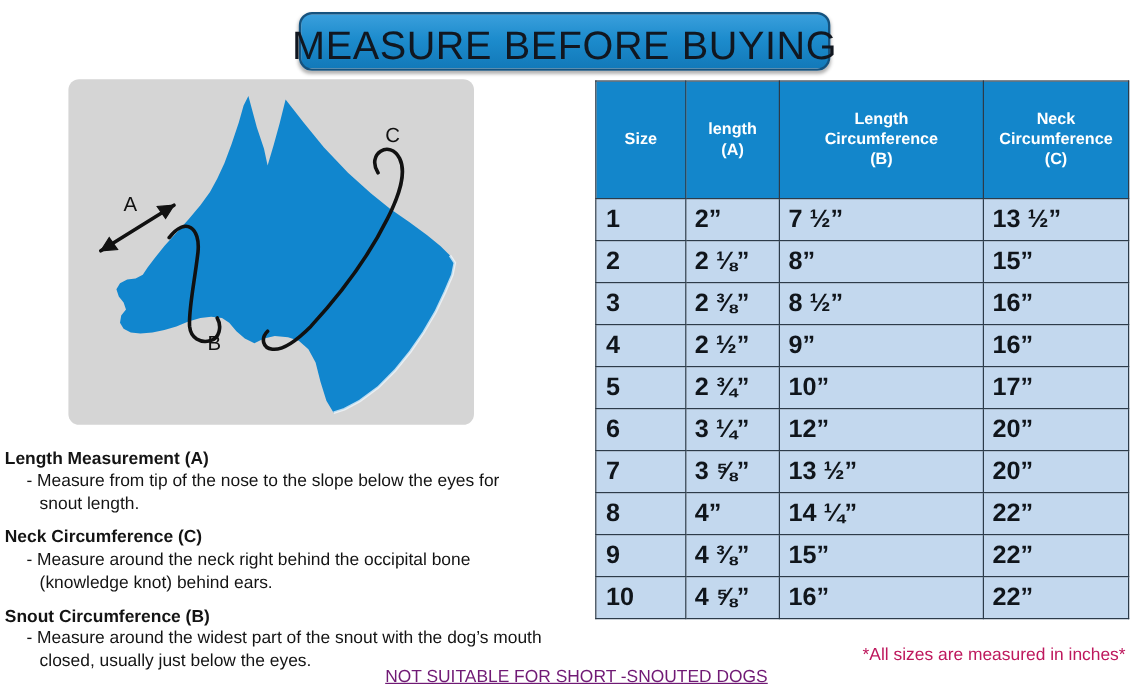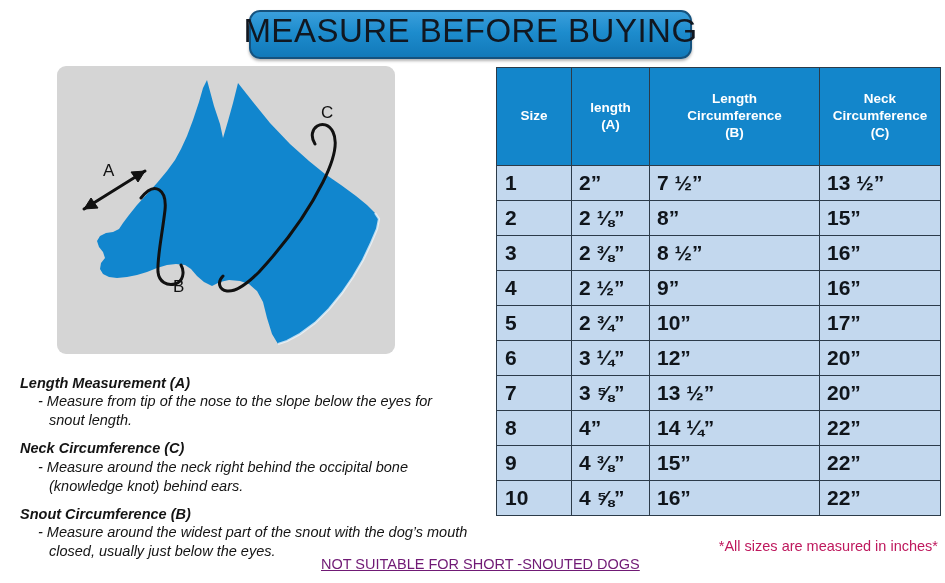--- a/index.html
+++ b/index.html
@@ -21,21 +21,21 @@
     position: absolute;
     left: 249px;
     top: 10px;
     width: 443px;
     height: 49px;
     border-radius: 11px;
     background: linear-gradient(180deg, #3a9fdc 0%, #1d8ccd 45%, #1279b9 100%);
     border: 2px solid #15527e;
     box-shadow: 0 2px 3px rgba(0,0,0,0.30);
     display: flex;
-    align-items: flex-start;
+    align-items: flex-end;
     justify-content: center;
     box-sizing: border-box;
   }
   #title-banner .title-text {
     font-size: 33px;
     font-weight: normal;
     letter-spacing: 0.5px;
     color: #111720;
     white-space: nowrap;
   }
@@ -49,24 +49,23 @@
     height: 288px;
     background: #d5d5d5;
     border-radius: 9px;
     overflow: hidden;
   }
   #illustration-panel svg { display: block; }
 
   
   #instructions {
     position: absolute;
-    left: 20px;
+    left: 4px;
     top: 374px;
     width: 486px;
-    font-style: italic;
   }
   .instr-block { margin-bottom: 9px; }
   .instr-head {
     font-size: 14.5px;
     font-weight: bold;
     color: #141414;
     line-height: 1.25;
   }
   .instr-body {
     font-size: 14.5px;

